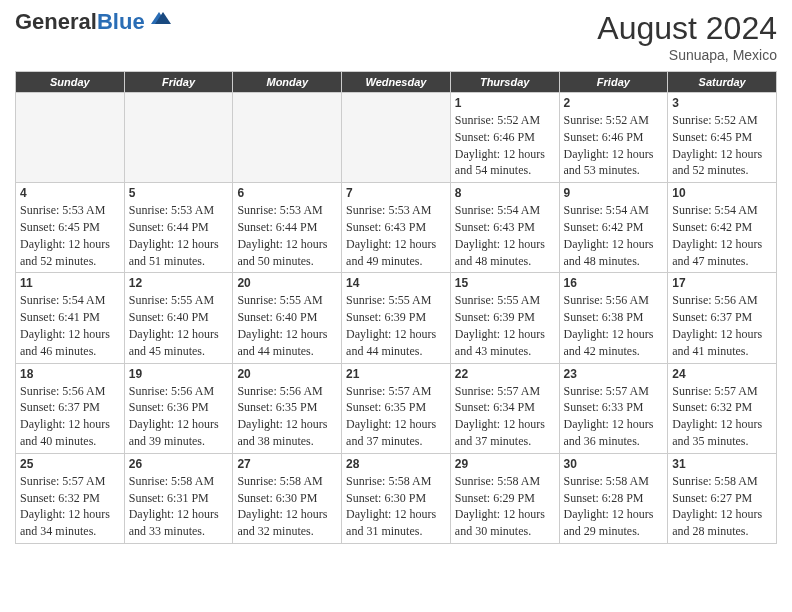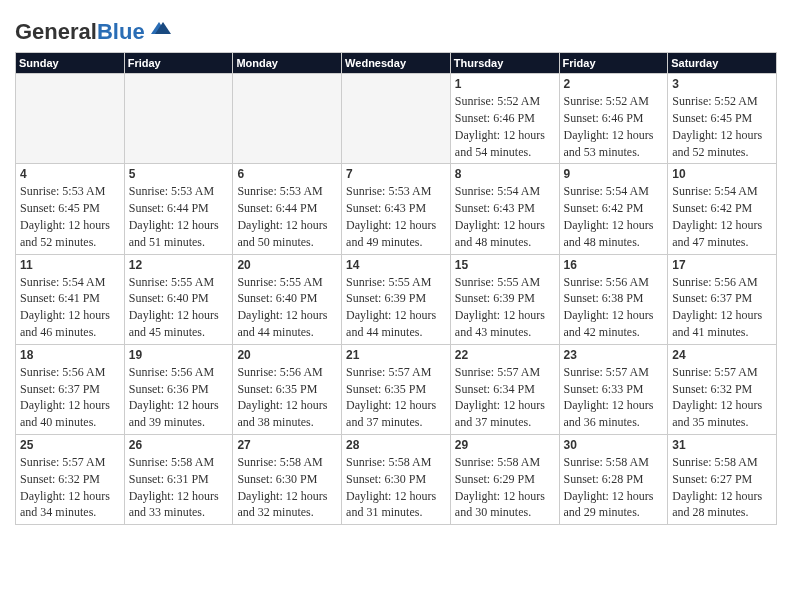--- a/index.html
+++ b/index.html
@@ -6,21 +6,21 @@
     body {
       width: 792px;
       height: 612px;
       font-family: Arial, sans-serif;
       background: #fff;
       overflow: hidden;
     }
     .container {
       width: 792px;
       height: 612px;
-      padding: 20px 15px;
+      padding: 10px 15px;
     }
     .header {
       display: flex;
       justify-content: space-between;
       align-items: flex-start;
       margin-bottom: 8px;
     }
     .logo {
       display: flex;
       align-items: center;
@@ -43,26 +43,27 @@
     .location {
       font-size: 14px;
       color: #555;
     }
     table {
       width: 100%;
       border-collapse: collapse;
       table-layout: fixed;
     }
     th {
-      background-color: #0f172a;
+      background-color: #404040;
       color: #fff;
       font-size: 11px;
       padding: 4px 3px;
-      text-align: left;
+      text-align: center;
       border: 1px solid #ccc;
+      font-style: italic;
     }
     td {
       border: 1px solid #ccc;
       vertical-align: top;
       padding: 3px 4px;
       height: 85px;
       background: #fff;
       font-size: 9.5px;
       color: #333;
     }
@@ -100,20 +101,24 @@
           <span class="logo-text">
             <span class="logo-general">General</span><span class="logo-blue">Blue</span>
           </span>
           <svg width="24" height="24" viewBox="0 0 24 24" style="margin-left:2px;margin-top:-8px;">
             <polygon points="4,18 12,6 20,18" fill="#2a6db5"></polygon>
             <polygon points="12,18 20,6 28,18" fill="#1a4a80" transform="translate(-4,0)"></polygon>
           </svg>
         </div>
       </div>
     </div>
+    <div class="title-block">
+      <div class="month-title">August 2024</div>
+      <div class="location">Sunuapa, Mexico</div>
+    </div>
   </div>
 
   <table>
     <thead>
       <tr>
 
       <th>Sunday</th>
           <th>Friday</th>
           <th>Monday</th>
           <th>Wednesday</th>

